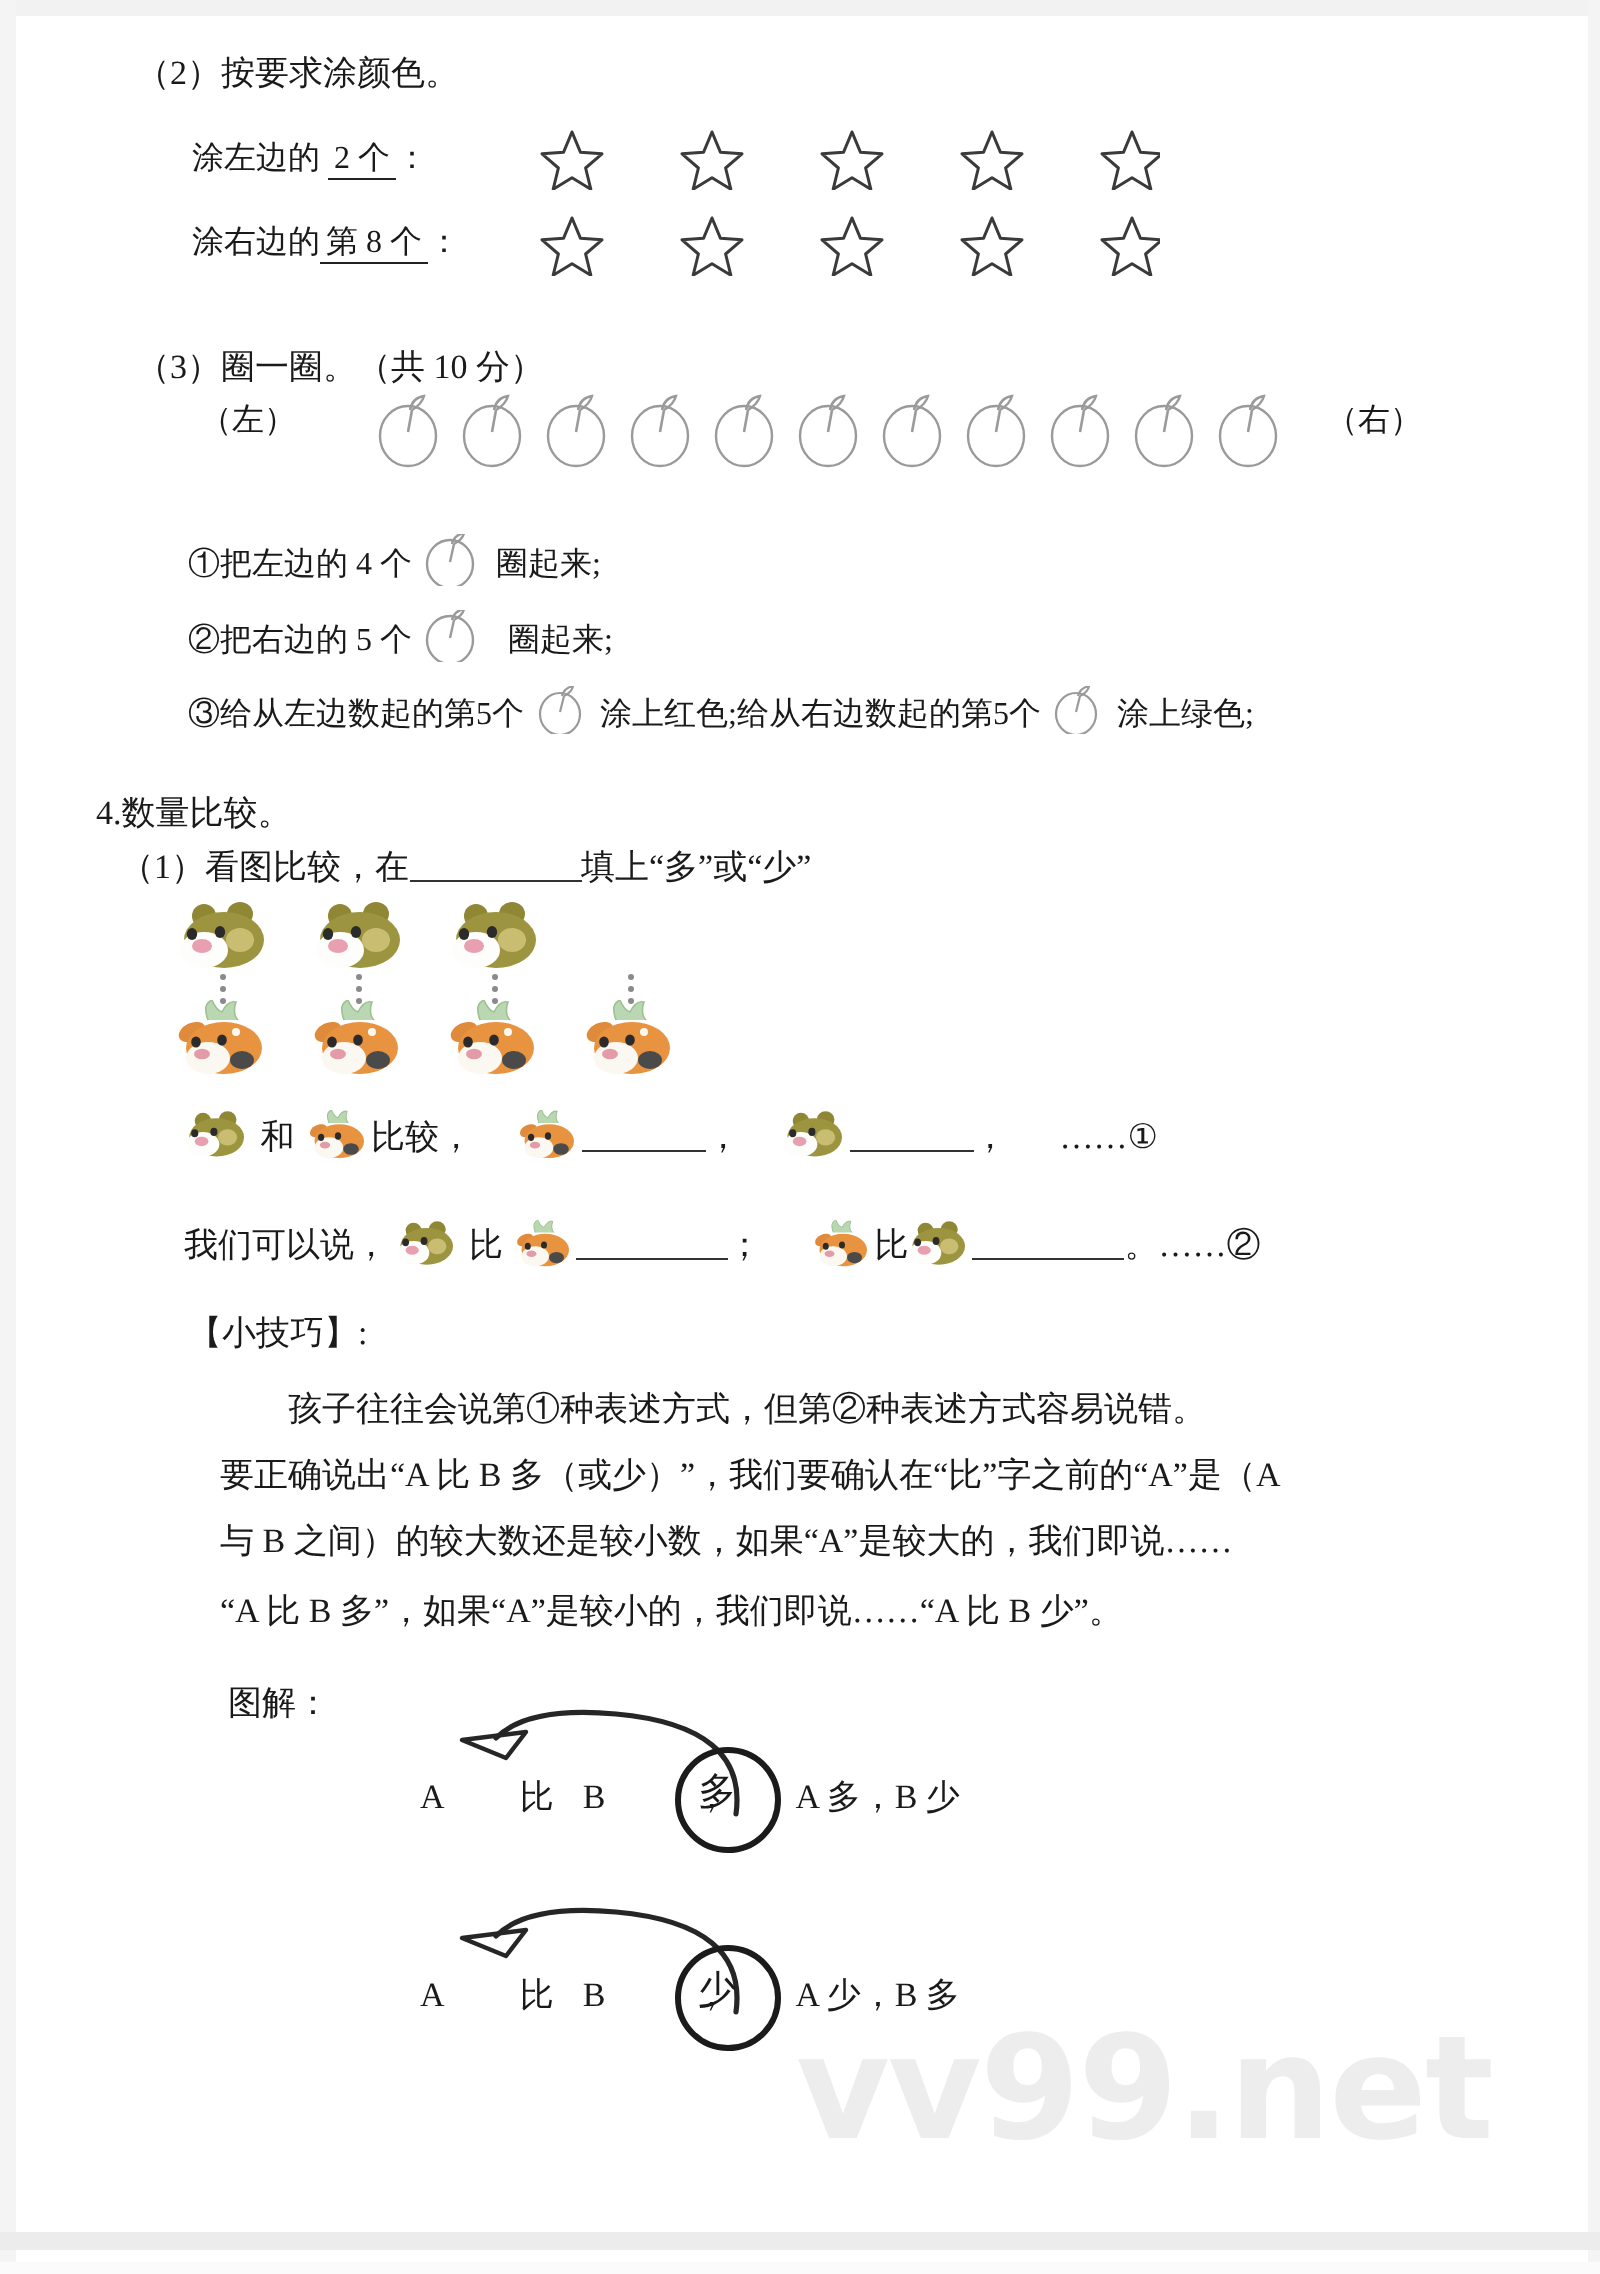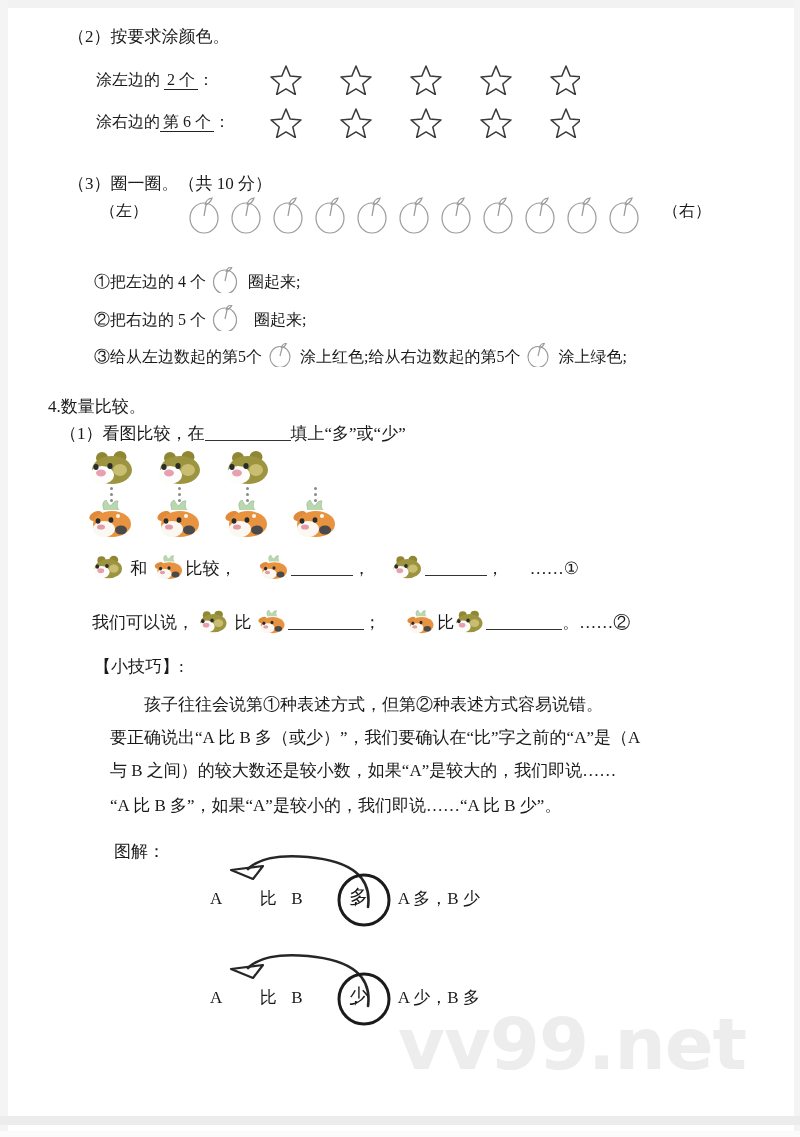--- a/index.html
+++ b/index.html
@@ -74,21 +74,21 @@
   <div class="content">
 
     <div class="row t-lg" style="left:68px; top:28px;">（2）按要求涂颜色。</div>
 
     <div class="row t-md" style="left:96px; top:72px;">
       <span>涂左边的</span>
       <span class="underline-txt">2 个</span><span>：</span>
     </div>
 
     <div class="row t-md" style="left:96px; top:114px;">
-      <span>涂右边的</span><span class="underline-txt">第 6 个</span><span>：</span>
+      <span>涂右边的</span><span class="underline-txt">第 8 个</span><span>：</span>
     </div>
 
     <div class="star-row" style="left:270px; top:63px;">
       <svg width="310" height="32" viewBox="0 0 310 32">
         <g fill="none" stroke="#3a3a3a" stroke-width="1.5" stroke-linejoin="round">
           <polygon points="16,3 20.2,13.1 31,13.9 22.8,21 25.4,31.6 16,25.9 6.6,31.6 9.2,21 1,13.9 11.8,13.1"></polygon>
           <polygon points="86,3 90.2,13.1 101,13.9 92.8,21 95.4,31.6 86,25.9 76.6,31.6 79.2,21 71,13.9 81.8,13.1"></polygon>
           <polygon points="156,3 160.2,13.1 171,13.9 162.8,21 165.4,31.6 156,25.9 146.6,31.6 149.2,21 141,13.9 151.8,13.1"></polygon>
           <polygon points="226,3 230.2,13.1 241,13.9 232.8,21 235.4,31.6 226,25.9 216.6,31.6 219.2,21 211,13.9 221.8,13.1"></polygon>
           <polygon points="296,3 300.2,13.1 311,13.9 302.8,21 305.4,31.6 296,25.9 286.6,31.6 289.2,21 281,13.9 291.8,13.1"></polygon>

